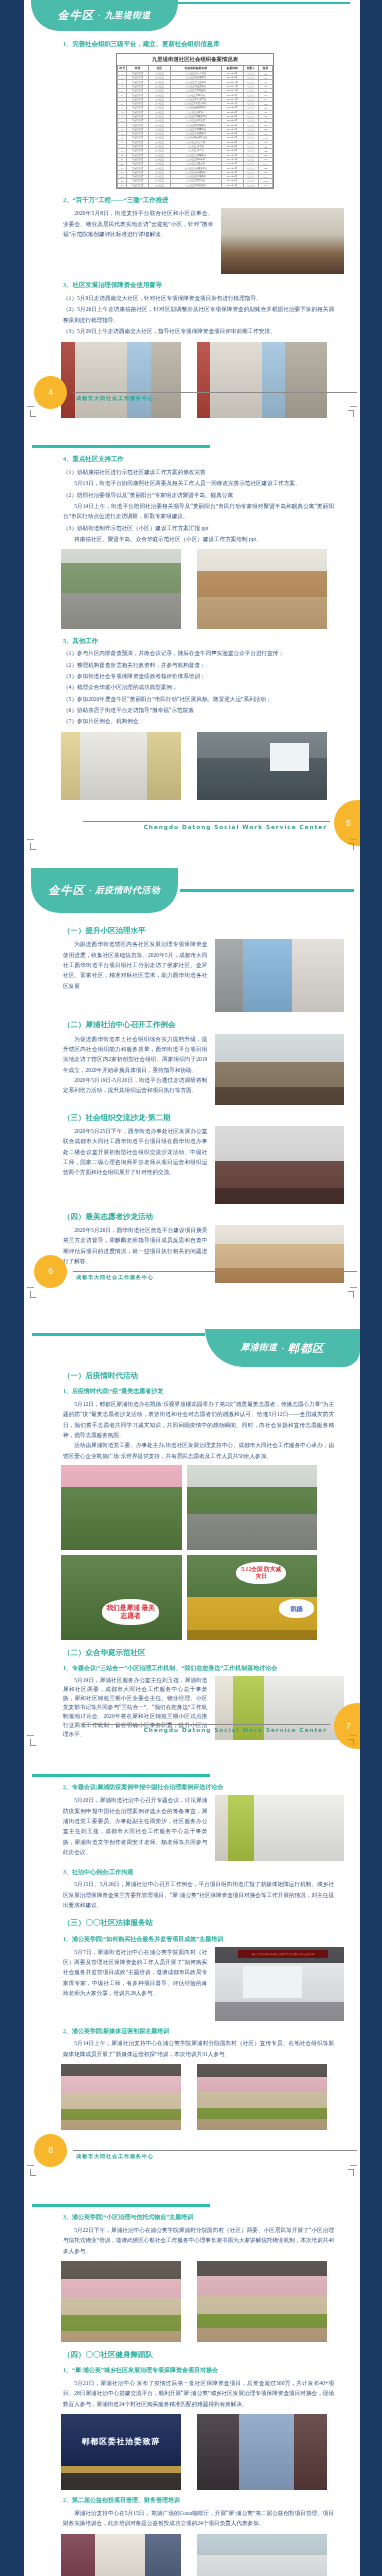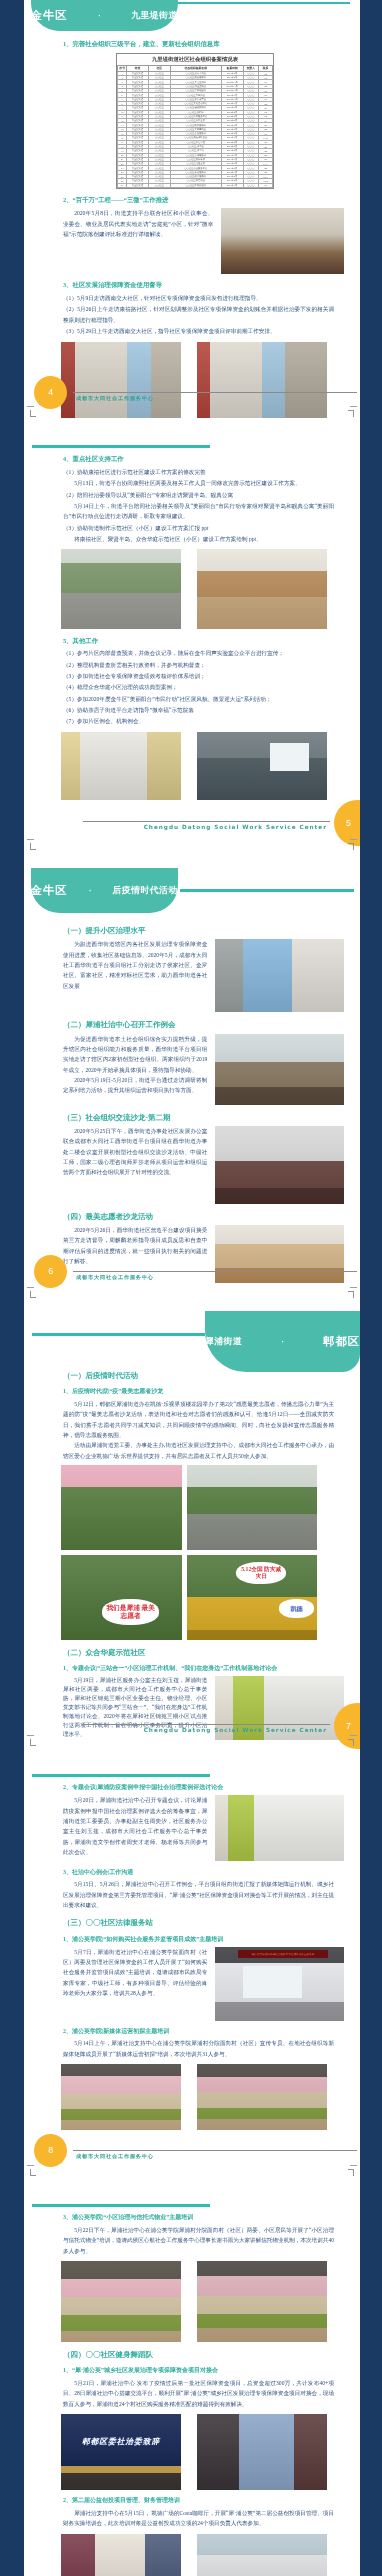--- a/index.html
+++ b/index.html
@@ -3,49 +3,49 @@
 <meta charset="utf-8">
 <style>
   html,body{margin:0;padding:0;background:#0f2a4d;}
   .canvas{position:relative;width:382px;height:2670px;margin:0 auto;background:#1b3a63;
           font-family:"Liberation Serif","DejaVu Serif",serif;overflow:hidden;}
   .paper{position:absolute;left:24px;top:0;width:336px;height:2646px;background:#ffffff;}
   .sheet{position:relative;width:336px;overflow:hidden;}
   .s1{height:422px}.s2{height:433px}.s3{height:448px}.s4{height:448px}.s5{height:430px}.s6{height:464px}
 
   
-  .banner{position:absolute;background:#4bbcab;color:#fff;display:flex;align-items:center;justify-content:space-between;
-          gap:4px;font-weight:bold;}
+  .banner{position:absolute;background:#4bbcab;color:#fff;display:flex;align-items:center;justify-content:center;
+          gap:4px;font-weight:bold;font-style:italic;}
   .banner .big{font-size:11.3px;letter-spacing:1px;}
   .banner .small{font-size:8.8px;letter-spacing:0.5px;}
   .banner .sep{font-size:8.2px;}
   .banner-1{left:6.7px;top:0;width:147px;height:31px;border-radius:0 0 28px 28px;}
   .banner-3{left:6.7px;top:13.4px;width:147px;height:45px;border-radius:0 0 28px 28px;}
-  .banner-4{right:0;top:8px;width:155px;height:61px;border-radius:0 0 18px 41px;}
+  .banner-4{right:0;top:26px;width:155px;height:38px;border-radius:0 0 18px 41px;}
   .tline{position:absolute;background:#2fbdb2;}
   .tline-1{left:154px;top:2.1px;width:172px;height:2.1px;}
   .tline-3{left:156px;top:34px;width:174px;height:2.6px;}
   .tline-4{left:8.2px;top:30px;width:173px;height:2.6px;}
   .leadline{margin:23px 0 0 8.2px;width:178px;height:3.1px;background:#2fbdb2;}
 
   
   .hbig{color:#2fae9e;font-weight:bold;font-size:7.5px;margin:8.2px 26px 3.1px 39px;}
   .hnum{color:#2fae9e;font-weight:bold;font-size:6.4px;margin:7.2px 26px 2.6px 39px;}
   .hsub{color:#2fae9e;font-weight:bold;font-size:6px;margin:6.2px 26px 2.6px 39px;}
   .bp{color:#2e4e7e;font-size:5.6px;line-height:1.85;margin:0 26px 0 39px;text-align:justify;}
   .bp.ind{text-indent:2em;}
   .bp.item{margin-top:1px;}
 
   
   .cols{display:flex;gap:7.2px;margin:3.1px 16.5px 3.1px 39px;align-items:flex-start;}
   .cols .txt{flex:1;}
   .cols .txt .bp{margin:0;}
 
   
-  .pair{display:flex;gap:16px;margin:5.2px 0 0 37px;font-style:italic;}
+  .pair{display:flex;gap:16px;margin:5.2px 0 0 37px;}
   .grid{display:grid;grid-template-columns:121px 130px;grid-auto-rows:85px;gap:4.6px;margin:4.1px 0 0 37px;}
 
   
   .photo{position:relative;overflow:hidden;background:#ccc;flex:0 0 auto;}
   .photo::after{content:"";position:absolute;inset:0;
     background:linear-gradient(180deg,rgba(255,255,255,.12),rgba(0,0,0,.12));}
   .ph-meet1{background:linear-gradient(180deg,#d8d3c8 0%,#cfc8ba 40%,#8a6a4a 68%,#5e4334 100%);}
   .ph-office1{background:linear-gradient(90deg,#a83c32 0 12%,#d9d4c9 12% 55%,#9fc4de 55% 75%,#b9b2a4 75%);}
   .ph-office2{background:linear-gradient(90deg,#b2433a 0 10%,#ded9cf 10% 50%,#9fc4de 50% 68%,#b0a89a 68%);}
   .ph-street{background:linear-gradient(180deg,#cdd6cc 0 18%,#7a9668 18% 55%,#9c9c96 55%);}

